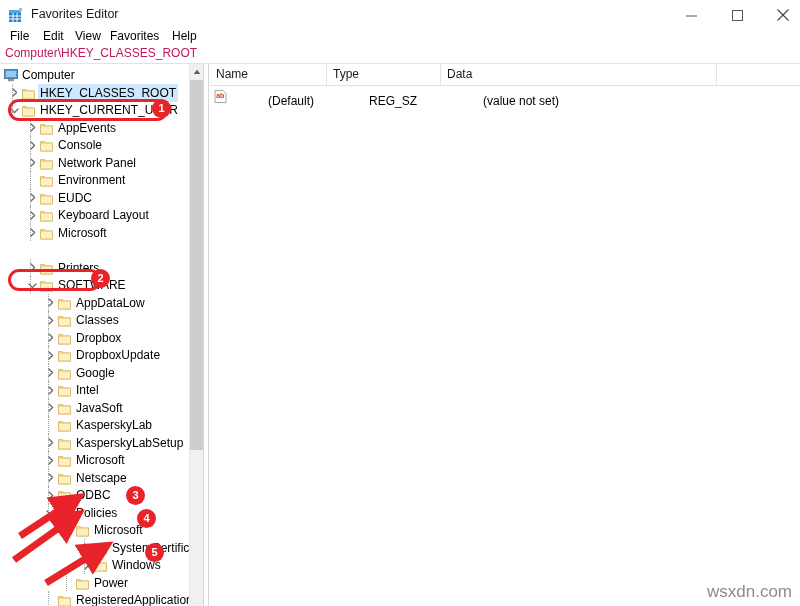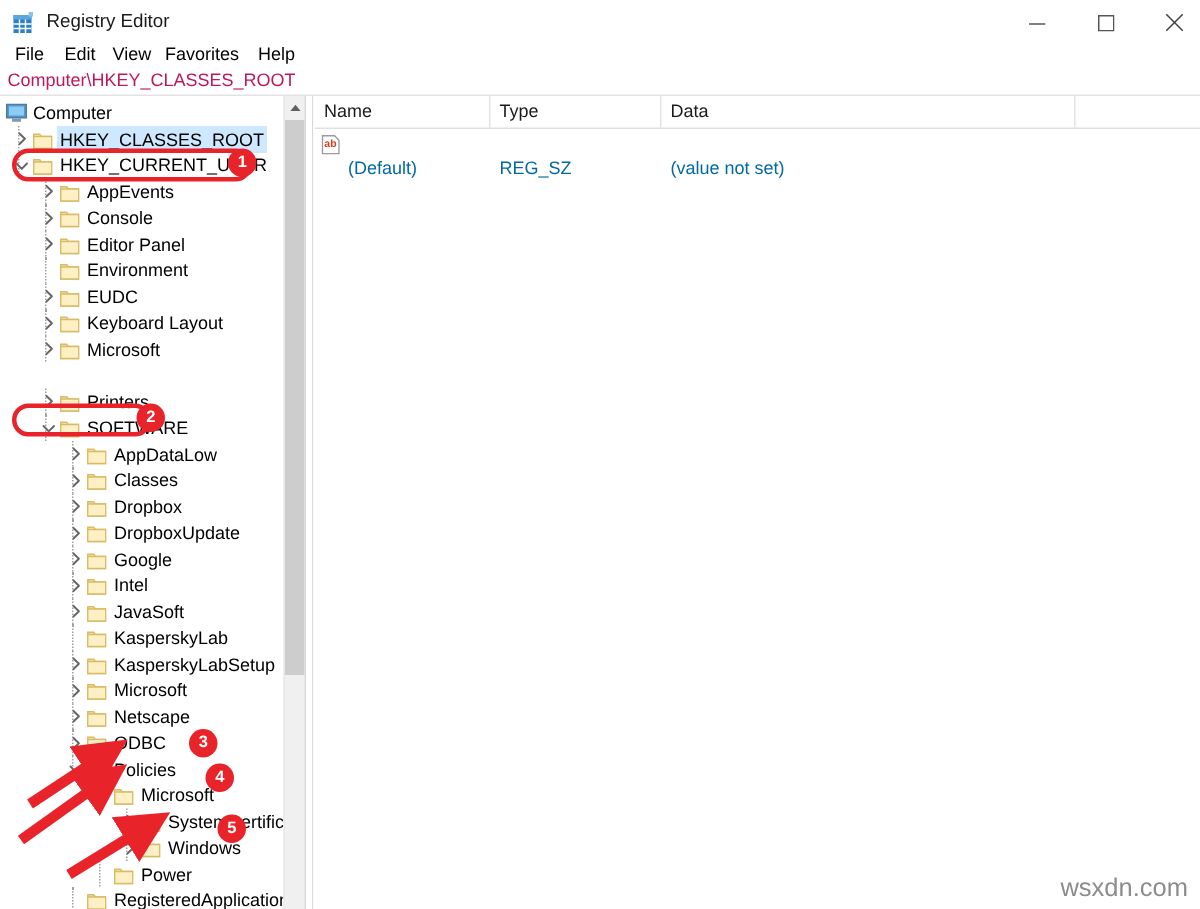--- a/index.html
+++ b/index.html
@@ -206,26 +206,27 @@
   }
   .lrow {
     position: absolute;
     left: 0;
     width: 591px; height: 19px;
     line-height: 19px;
     cursor: default;
   }
   .lcell {
     position: absolute;
-    top: 16px;
+    top: 5px;
     height: 19px;
     line-height: 19px;
     font-size: 12px;
-    color: #0369a1;
+    color: #000000;
     white-space: nowrap;
+    margin-left: 36px;
   }
   .ab-icon {
     position: absolute;
     left: 4px; top: 3px;
     width: 13px; height: 13px;
   }
 
   
   #annotations {
     position: absolute;
@@ -272,21 +273,21 @@
       <svg width="16" height="16" viewBox="0 0 16 16">
         <rect x="1" y="2" width="12" height="12" fill="#2b7fc4"></rect>
         <rect x="1" y="2" width="12" height="3" fill="#5aa7e0"></rect>
         <line x1="5" y1="5" x2="5" y2="14" stroke="#ffffff" stroke-width="1"></line>
         <line x1="9" y1="5" x2="9" y2="14" stroke="#ffffff" stroke-width="1"></line>
         <line x1="1" y1="8" x2="13" y2="8" stroke="#ffffff" stroke-width="1"></line>
         <line x1="1" y1="11" x2="13" y2="11" stroke="#ffffff" stroke-width="1"></line>
         <rect x="11" y="0" width="3" height="3" fill="#8fc3ea"></rect>
       </svg>
     </div>
-    <div id="title-text">Registry Editor</div>
+    <div id="title-text">Favorites Editor</div>
 
     <div class="winbtn" id="btn-min">
       <svg width="11" height="11" viewBox="0 0 11 11">
         <line x1="0" y1="6" x2="11" y2="6" stroke="#555555" stroke-width="1"></line>
       </svg>
     </div>
     <div class="winbtn" id="btn-max">
       <svg width="11" height="11" viewBox="0 0 11 11">
         <rect x="0.5" y="0.5" width="10" height="10" fill="none" stroke="#555555" stroke-width="1"></rect>
       </svg>
@@ -376,21 +377,21 @@
         <div class="dotline" style="left: 30px; height: 17.5px;"></div>
         <div class="chev" style="left: 25px;">
           <svg width="9" height="9" viewBox="0 0 9 9">
             <path d="M3 1 L6.6 4.5 L3 8" fill="none" stroke="#666666" stroke-width="1.3" stroke-linecap="round" stroke-linejoin="round"></path>
           </svg>
         </div>
         <div class="ficon" style="left: 40px;"><svg width="13" height="12" viewBox="0 0 13 12">
             <path d="M0.5 1.5 L4.5 1.5 L5.6 3 L12.5 3 L12.5 11 L0.5 11 Z" fill="#fbe7a4" stroke="#d9bb66" stroke-width="0.9"></path>
             <path d="M0.5 3 L12.5 3 L12.5 11 L0.5 11 Z" fill="#fdf0c4" stroke="#d9bb66" stroke-width="0.9"></path>
           </svg></div>
-        <div class="tlabel" style="left: 56px;">Editor Panel</div>
+        <div class="tlabel" style="left: 56px;">Network Panel</div>
       </div>
       <div class="trow" style="top: 107px;">
         <div class="dotline" style="left: 30px; height: 17.5px;"></div>
         <div class="ficon" style="left: 40px;"><svg width="13" height="12" viewBox="0 0 13 12">
             <path d="M0.5 1.5 L4.5 1.5 L5.6 3 L12.5 3 L12.5 11 L0.5 11 Z" fill="#fbe7a4" stroke="#d9bb66" stroke-width="0.9"></path>
             <path d="M0.5 3 L12.5 3 L12.5 11 L0.5 11 Z" fill="#fdf0c4" stroke="#d9bb66" stroke-width="0.9"></path>
           </svg></div>
         <div class="tlabel" style="left: 56px;">Environment</div>
       </div>
       <div class="trow" style="top: 124.5px;">

